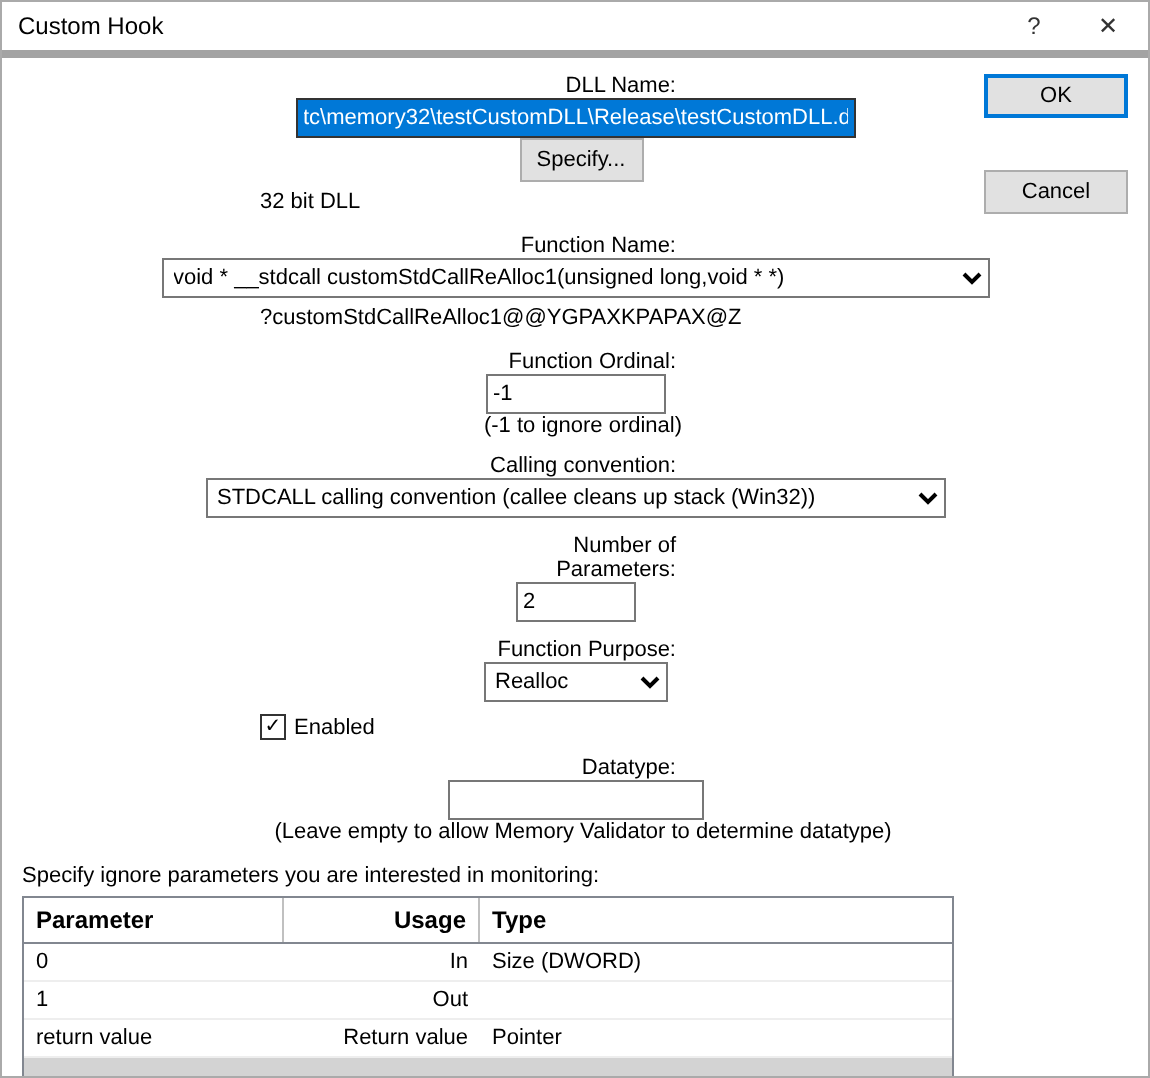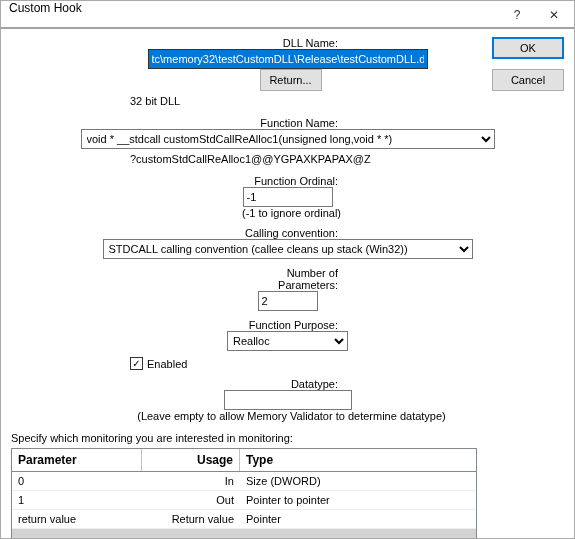--- a/index.html
+++ b/index.html
@@ -9,23 +9,23 @@
     font-size: 11px;
     background: #fff;
     width: 575px;
     height: 539px;
     overflow: hidden;
     border: 1px solid #aaa;
   }
   .titlebar {
     height: 28px;
     display: flex;
-    align-items: flex-start;
+    align-items: center;
     padding-left: 8px;
-    border-bottom: 2px solid #a3a3a3;
+    border-bottom: 4px solid #a3a3a3;
     background: #fff;
   }
   .titlebar-title { flex: 1; font-size: 12px; }
   .titlebar-btn {
     width: 40px;
     height: 28px;
     display: flex;
     align-items: center;
     justify-content: center;
     font-size: 12px;
@@ -80,21 +80,21 @@
     text-align: center;
   }
   .win-btn:disabled { color: #999; }
   .right-buttons {
     position: absolute;
     right: 10px;
     top: 8px;
     width: 72px;
     display: flex;
     flex-direction: column;
-    gap: 10px;
+    gap: 26px;
   }
   .right-buttons .win-btn.default {
     border: 1px solid #0078d7;
     box-shadow: inset 0 0 0 1px #0078d7;
   }
   .checkbox-row {
     display: flex;
     align-items: center;
     margin-left: 119px;
     margin-bottom: 8px;
@@ -163,21 +163,21 @@
 <div class="content">
 
   <div class="right-buttons">
     <button class="win-btn default">OK</button>
     <button class="win-btn">Cancel</button>
   </div>
 
   <div class="form-row">
     <div class="form-label">DLL Name:</div>
     <input type="text" class="field highlight" style="width: 280px;" value="tc\memory32\testCustomDLL\Release\testCustomDLL.dll">
-    <button class="win-btn" style="margin-left:6px;width:62px">Return...</button>
+    <button class="win-btn" style="margin-left:6px;width:62px">Specify...</button>
   </div>
   <div class="small-note">32 bit DLL</div>
 
   <div class="form-row" style="margin-top:6px">
     <div class="form-label">Function Name:</div>
     <select class="field" style="width:414px">
       <option>void * __stdcall customStdCallReAlloc1(unsigned long,void * *)</option>
     </select>
   </div>
   <div class="small-note">?customStdCallReAlloc1@@YGPAXKPAPAX@Z</div>
@@ -195,54 +195,53 @@
     </select>
   </div>
 
   <div class="form-row" style="margin-top:8px">
     <div class="form-label">Number of Parameters:</div>
     <input type="text" class="field" style="width: 60px;" value="2">
   </div>
 
   <div class="form-row" style="margin-top:8px">
     <div class="form-label">Function Purpose:</div>
-    <select class="field" style="width:121px">
+    <select class="field" style="width:92px">
       <option>Realloc</option>
     </select>
   </div>
 
   <div class="checkbox-row">
     <span class="checkbox-box">✓</span>
     <span>Enabled</span>
   </div>
 
   <div class="form-row" style="margin-top:4px">
     <div class="form-label">Datatype:</div>
     <input type="text" class="field" style="width: 128px;" value="">
     <span class="inline-note">(Leave empty to allow Memory Validator to determine datatype)</span>
   </div>
 
-  <div class="section-label">Specify which monitoring you are interested in monitoring:</div>
+  <div class="section-label">Specify ignore parameters you are interested in monitoring:</div>
 
   <div class="table-wrap">
     <div class="grid">
       <div class="grid-head">
         <div class="cell c0">Parameter</div>
         <div class="cell c1">Usage</div>
         <div class="cell c2">Type</div>
       </div>
       <div class="grid-row">
         <div class="cell c0">0</div>
         <div class="cell c1">In</div>
         <div class="cell c2">Size (DWORD)</div>
       </div>
       <div class="grid-row">
         <div class="cell c0">1</div>
         <div class="cell c1">Out</div>
-        <div class="cell c2">Pointer to pointer</div>
       </div>
       <div class="grid-row">
         <div class="cell c0">return value</div>
         <div class="cell c1">Return value</div>
         <div class="cell c2">Pointer</div>
       </div>
     </div>
     <div class="grid-btns">
       <button class="win-btn">Add</button>
       <button class="win-btn" disabled="">Usage</button>

